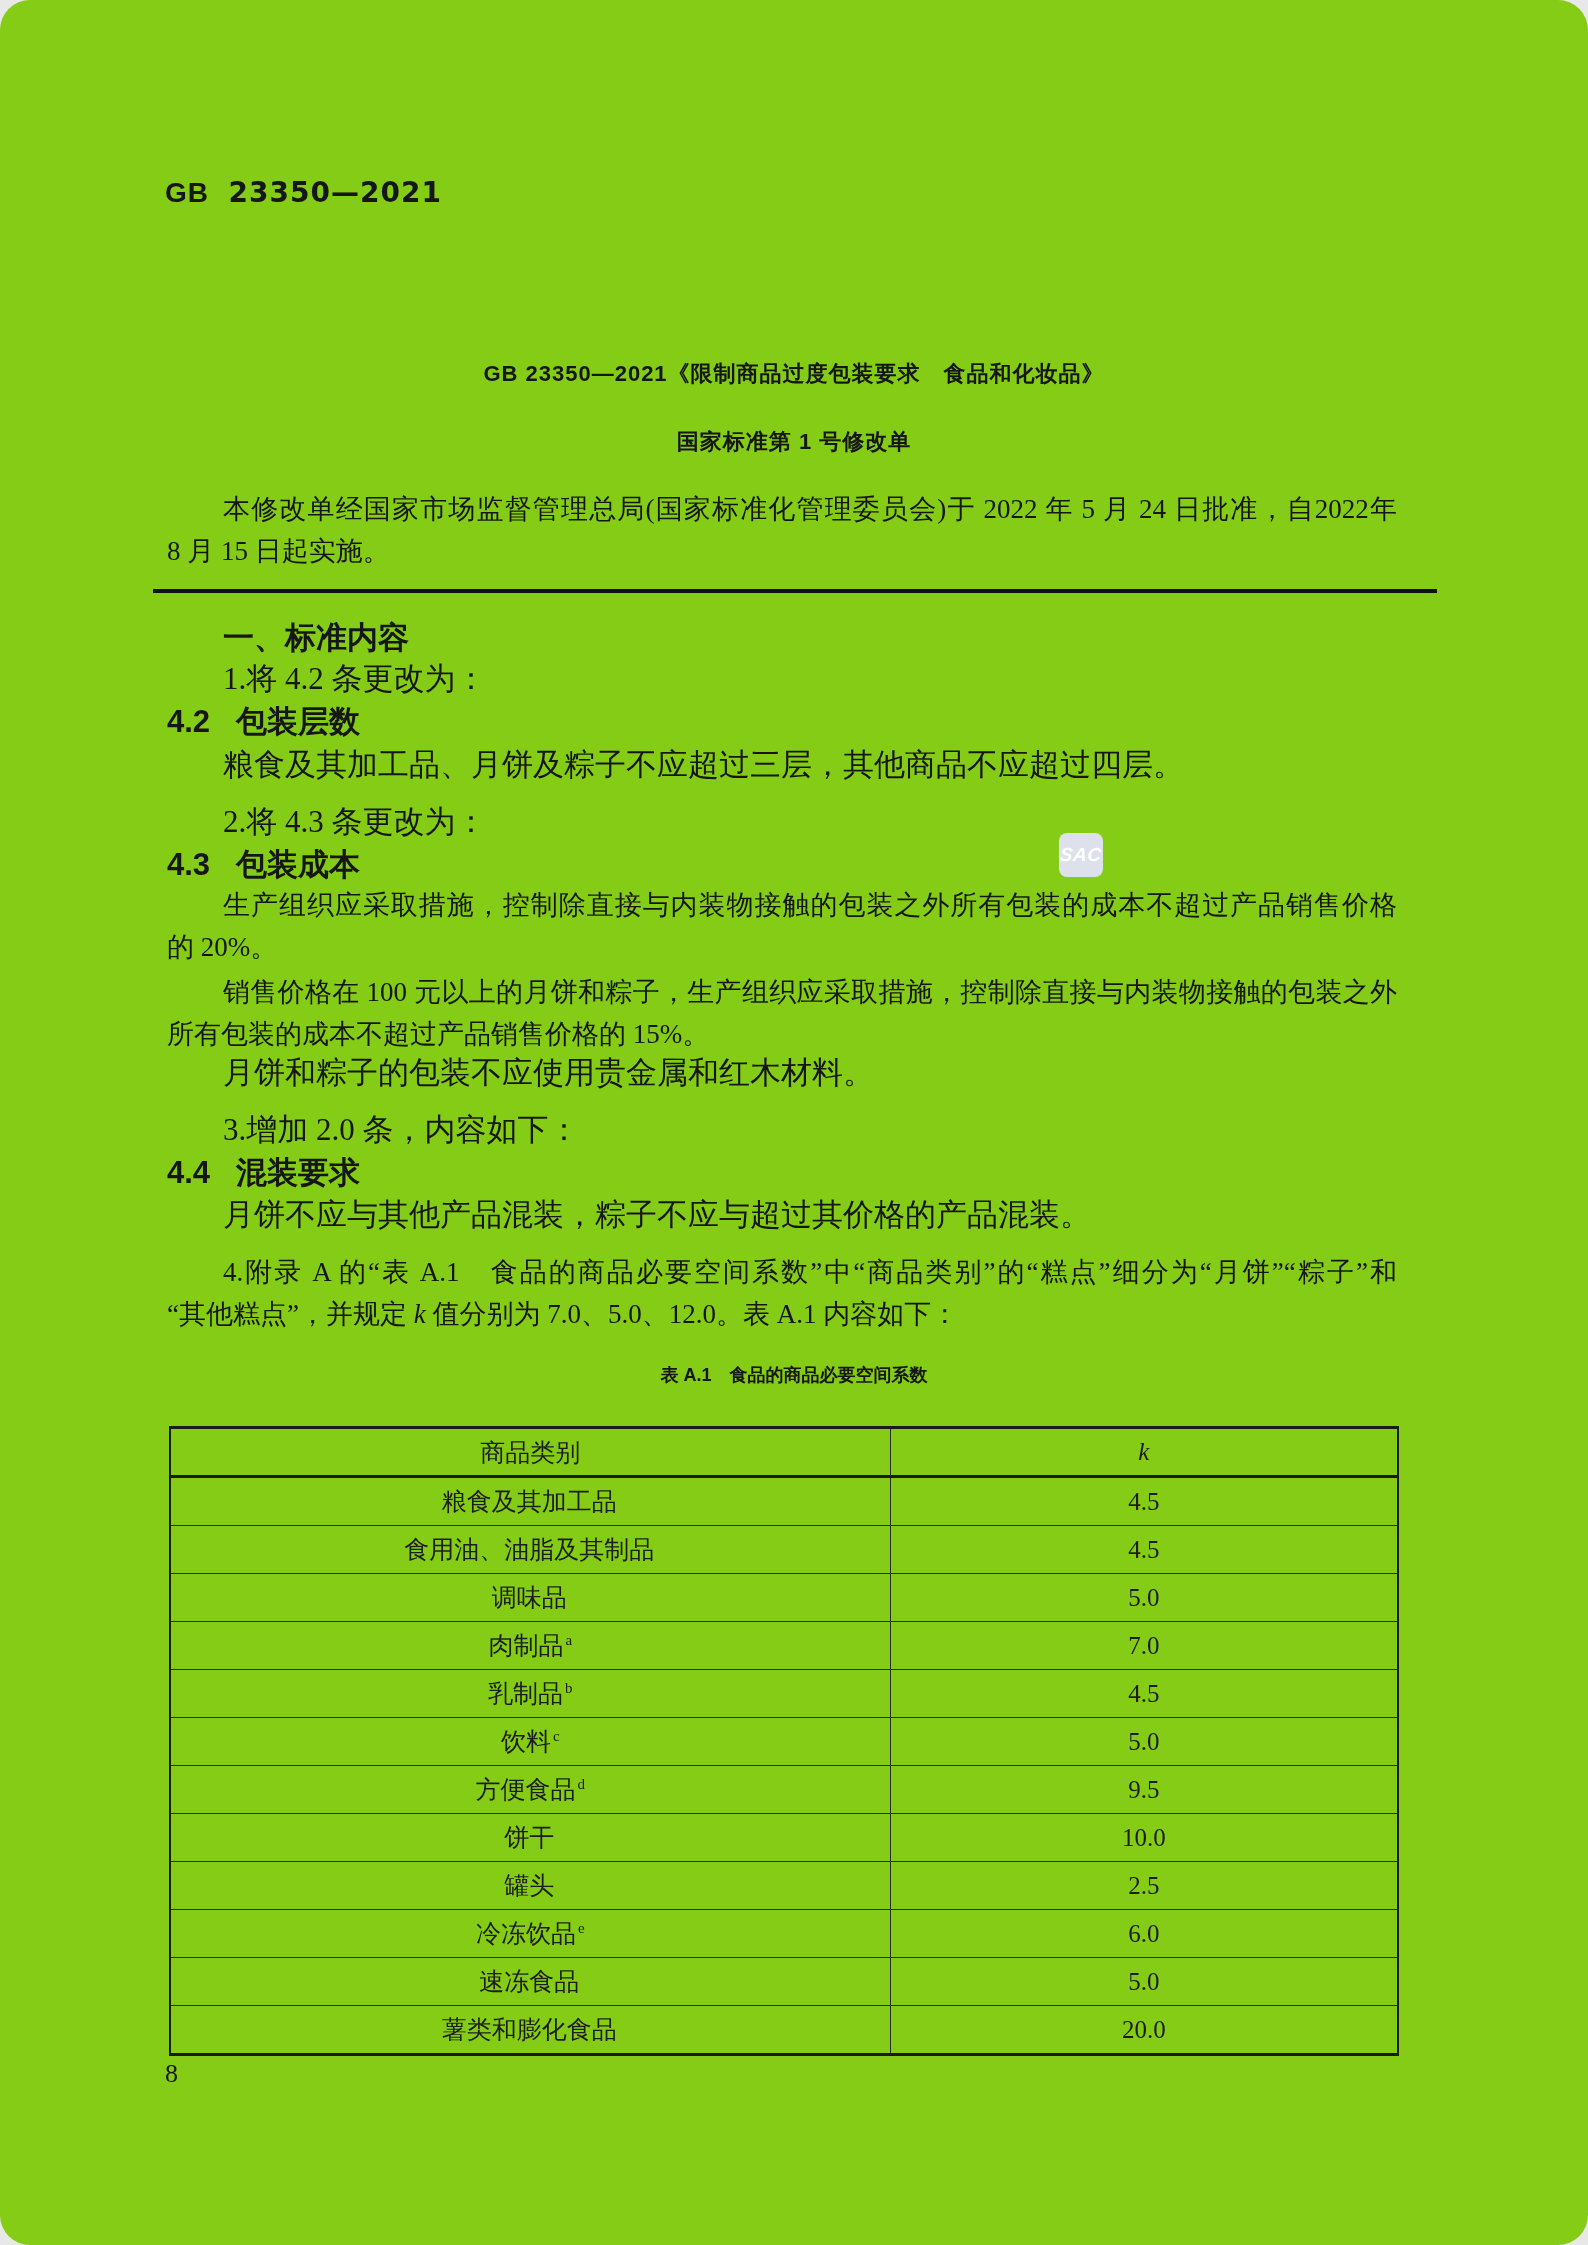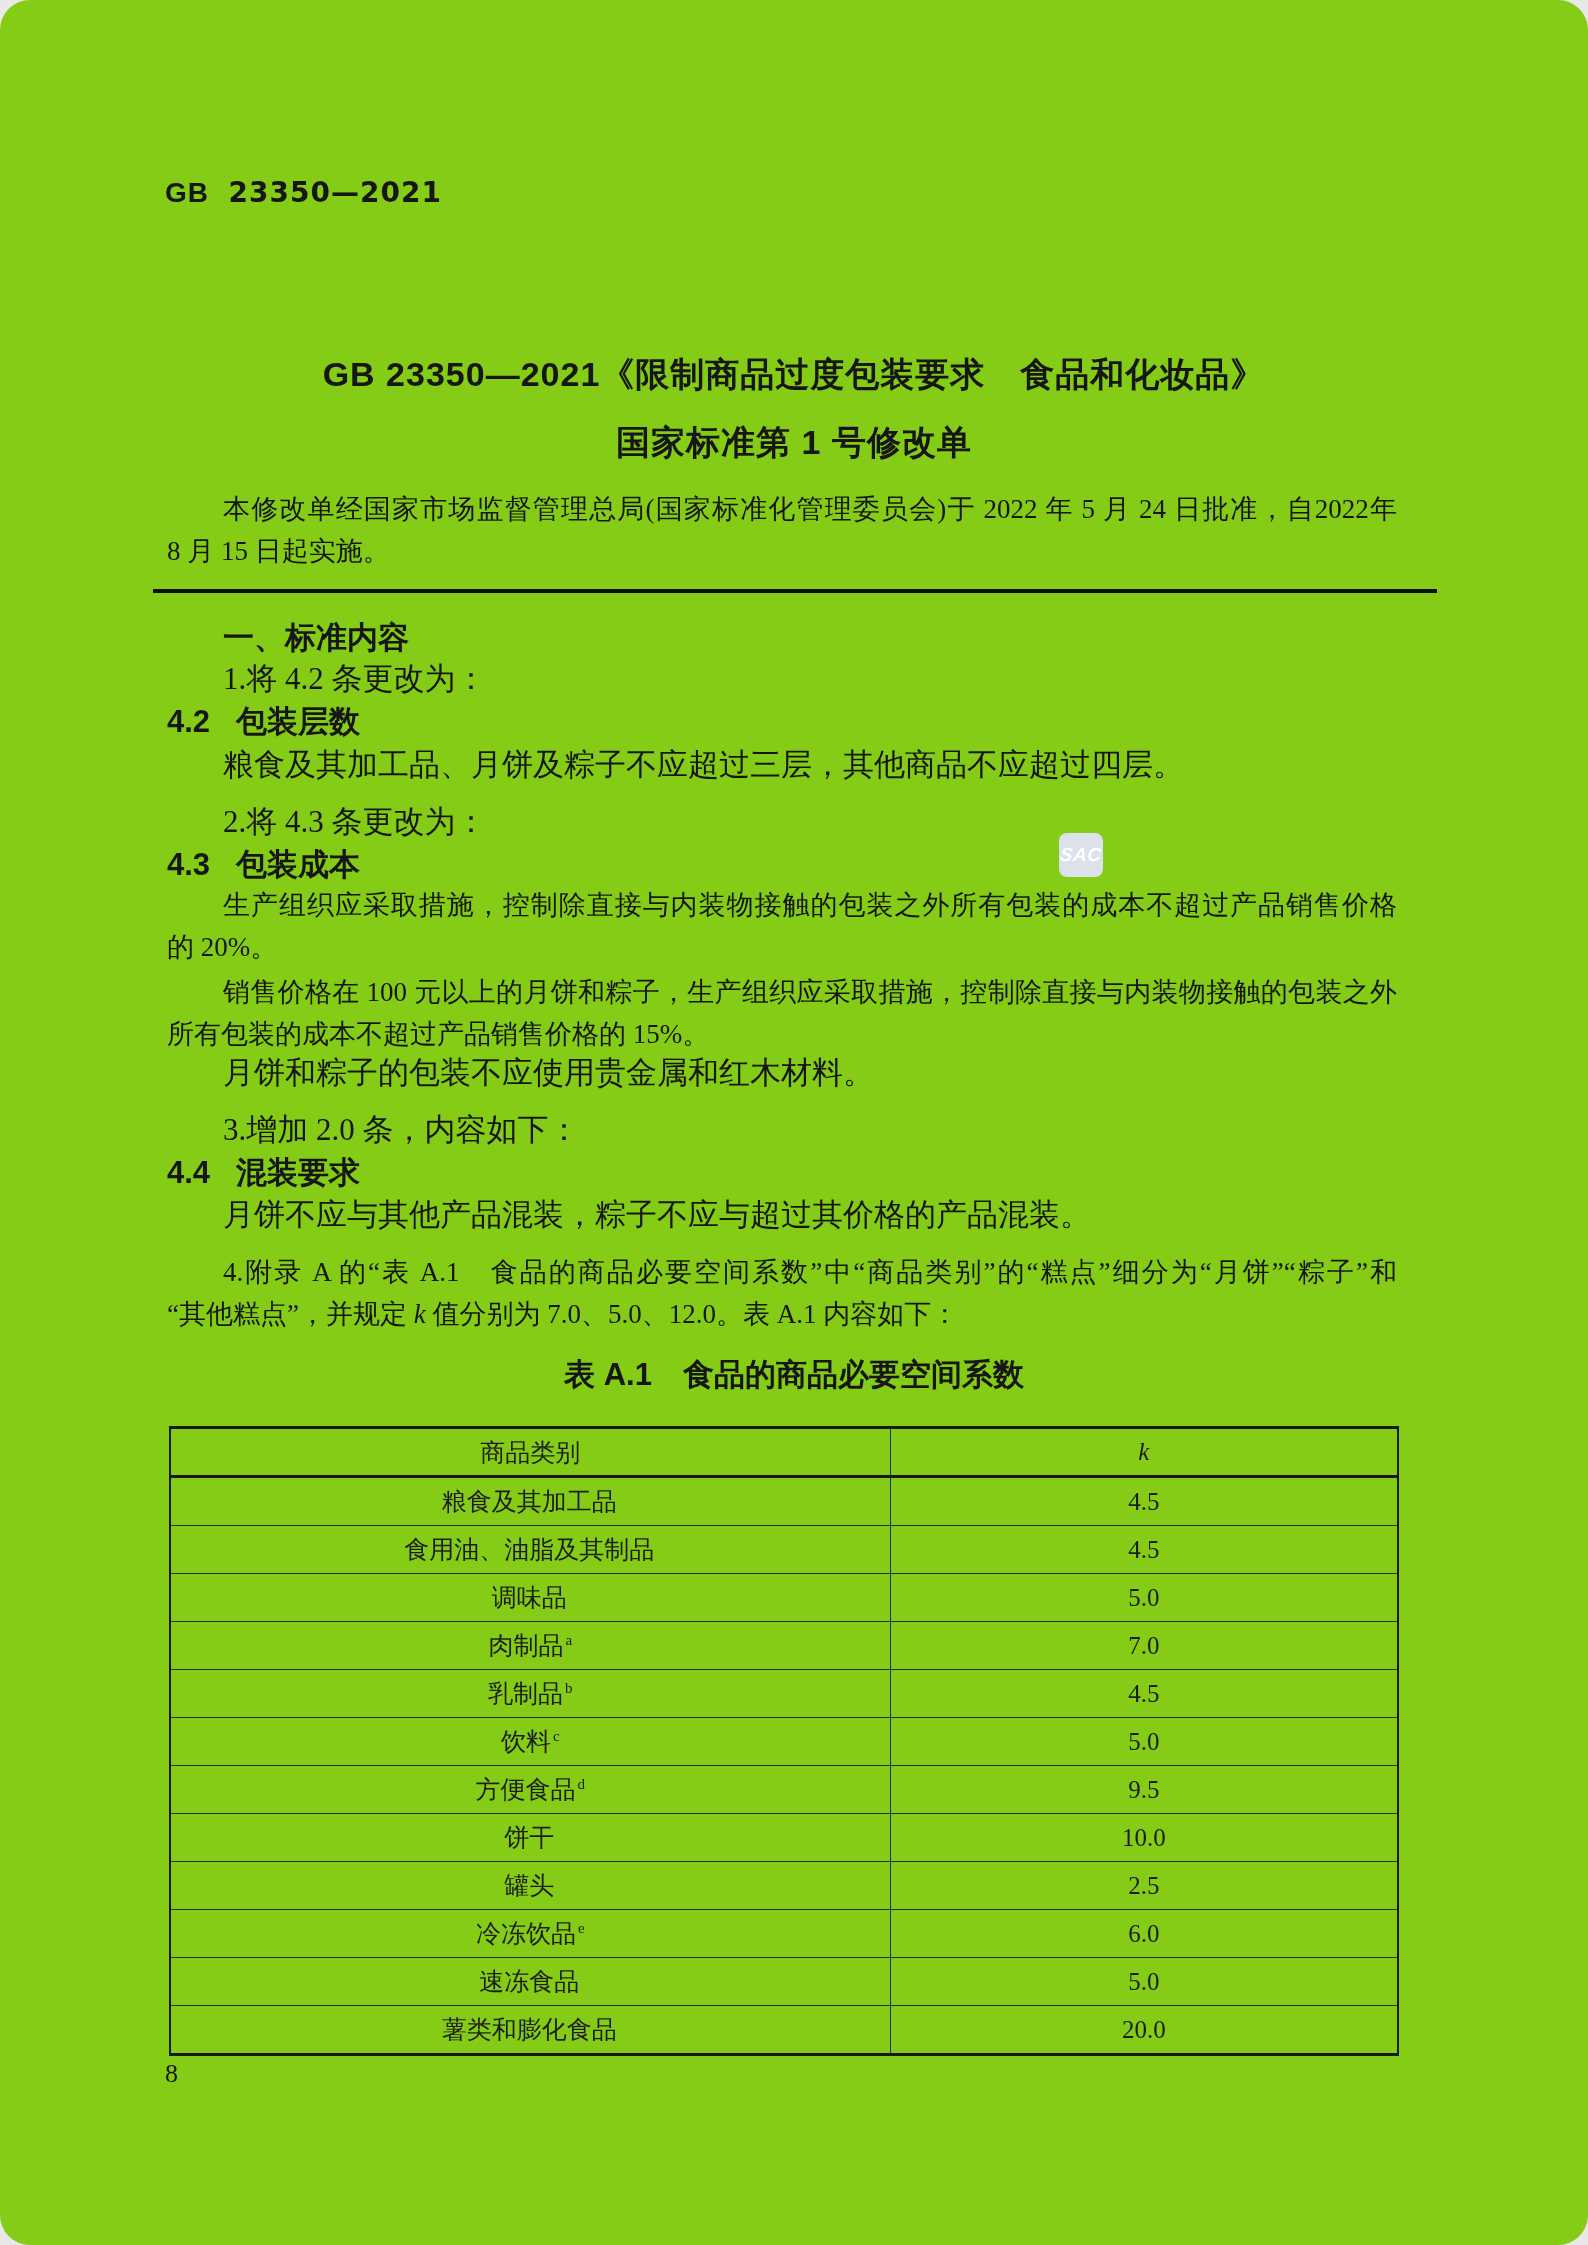--- a/index.html
+++ b/index.html
@@ -12,35 +12,35 @@
     color:#161616;
     border-radius:30px;
   }
   .serif{font-family:"Liberation Serif","DejaVu Serif",serif;}
   .hei{font-family:"Liberation Sans","DejaVu Sans",sans-serif;font-weight:bold;}
   .abs{position:absolute;z-index:2;}
 
   .doc-header{left:165px;top:176px;font-size:28px;line-height:34px;letter-spacing:1px;}
   .doc-header .num{font-weight:600;font-family:"DejaVu Sans","Liberation Sans",sans-serif;}
 
-  .title-line{left:0;width:1588px;text-align:center;font-size:34px;line-height:44px;letter-spacing:1px;}
+  .title-line{left:0;width:1588px;text-align:center;font-size:22px;line-height:44px;letter-spacing:1px;}
   .title-1{top:352px;}
   .title-2{top:420px;}
 
   .body-text{font-size:31px;line-height:34px;}
   .para-block{left:167px;width:1230px;font-size:27px;line-height:42px;}
   .jline{text-align:justify;text-align-last:justify;}
   .indent{text-indent:56px;}
 
   .rule{left:153px;top:589px;width:1284px;height:4px;background:#101010;}
 
   .clause .cnum{margin-right:26px;}
   .single{white-space:nowrap;}
 
-  .table-title{left:0;width:1588px;text-align:center;font-size:31px;line-height:34px;}
+  .table-title{left:0;width:1588px;text-align:center;font-size:18px;line-height:34px;}
 
   table.ktable{
     position:absolute;left:169px;top:1426px;z-index:2;
     width:1228px;border-collapse:collapse;table-layout:fixed;
     font-size:25px;color:#1d1d1d;
   }
   table.ktable{border:2px solid #1a1a1a;border-top:3px solid #1a1a1a;border-bottom:3px solid #1a1a1a;}
   .ktable col.c1{width:720px;}
   .ktable col.c2{width:508px;}
   .ktable th{

